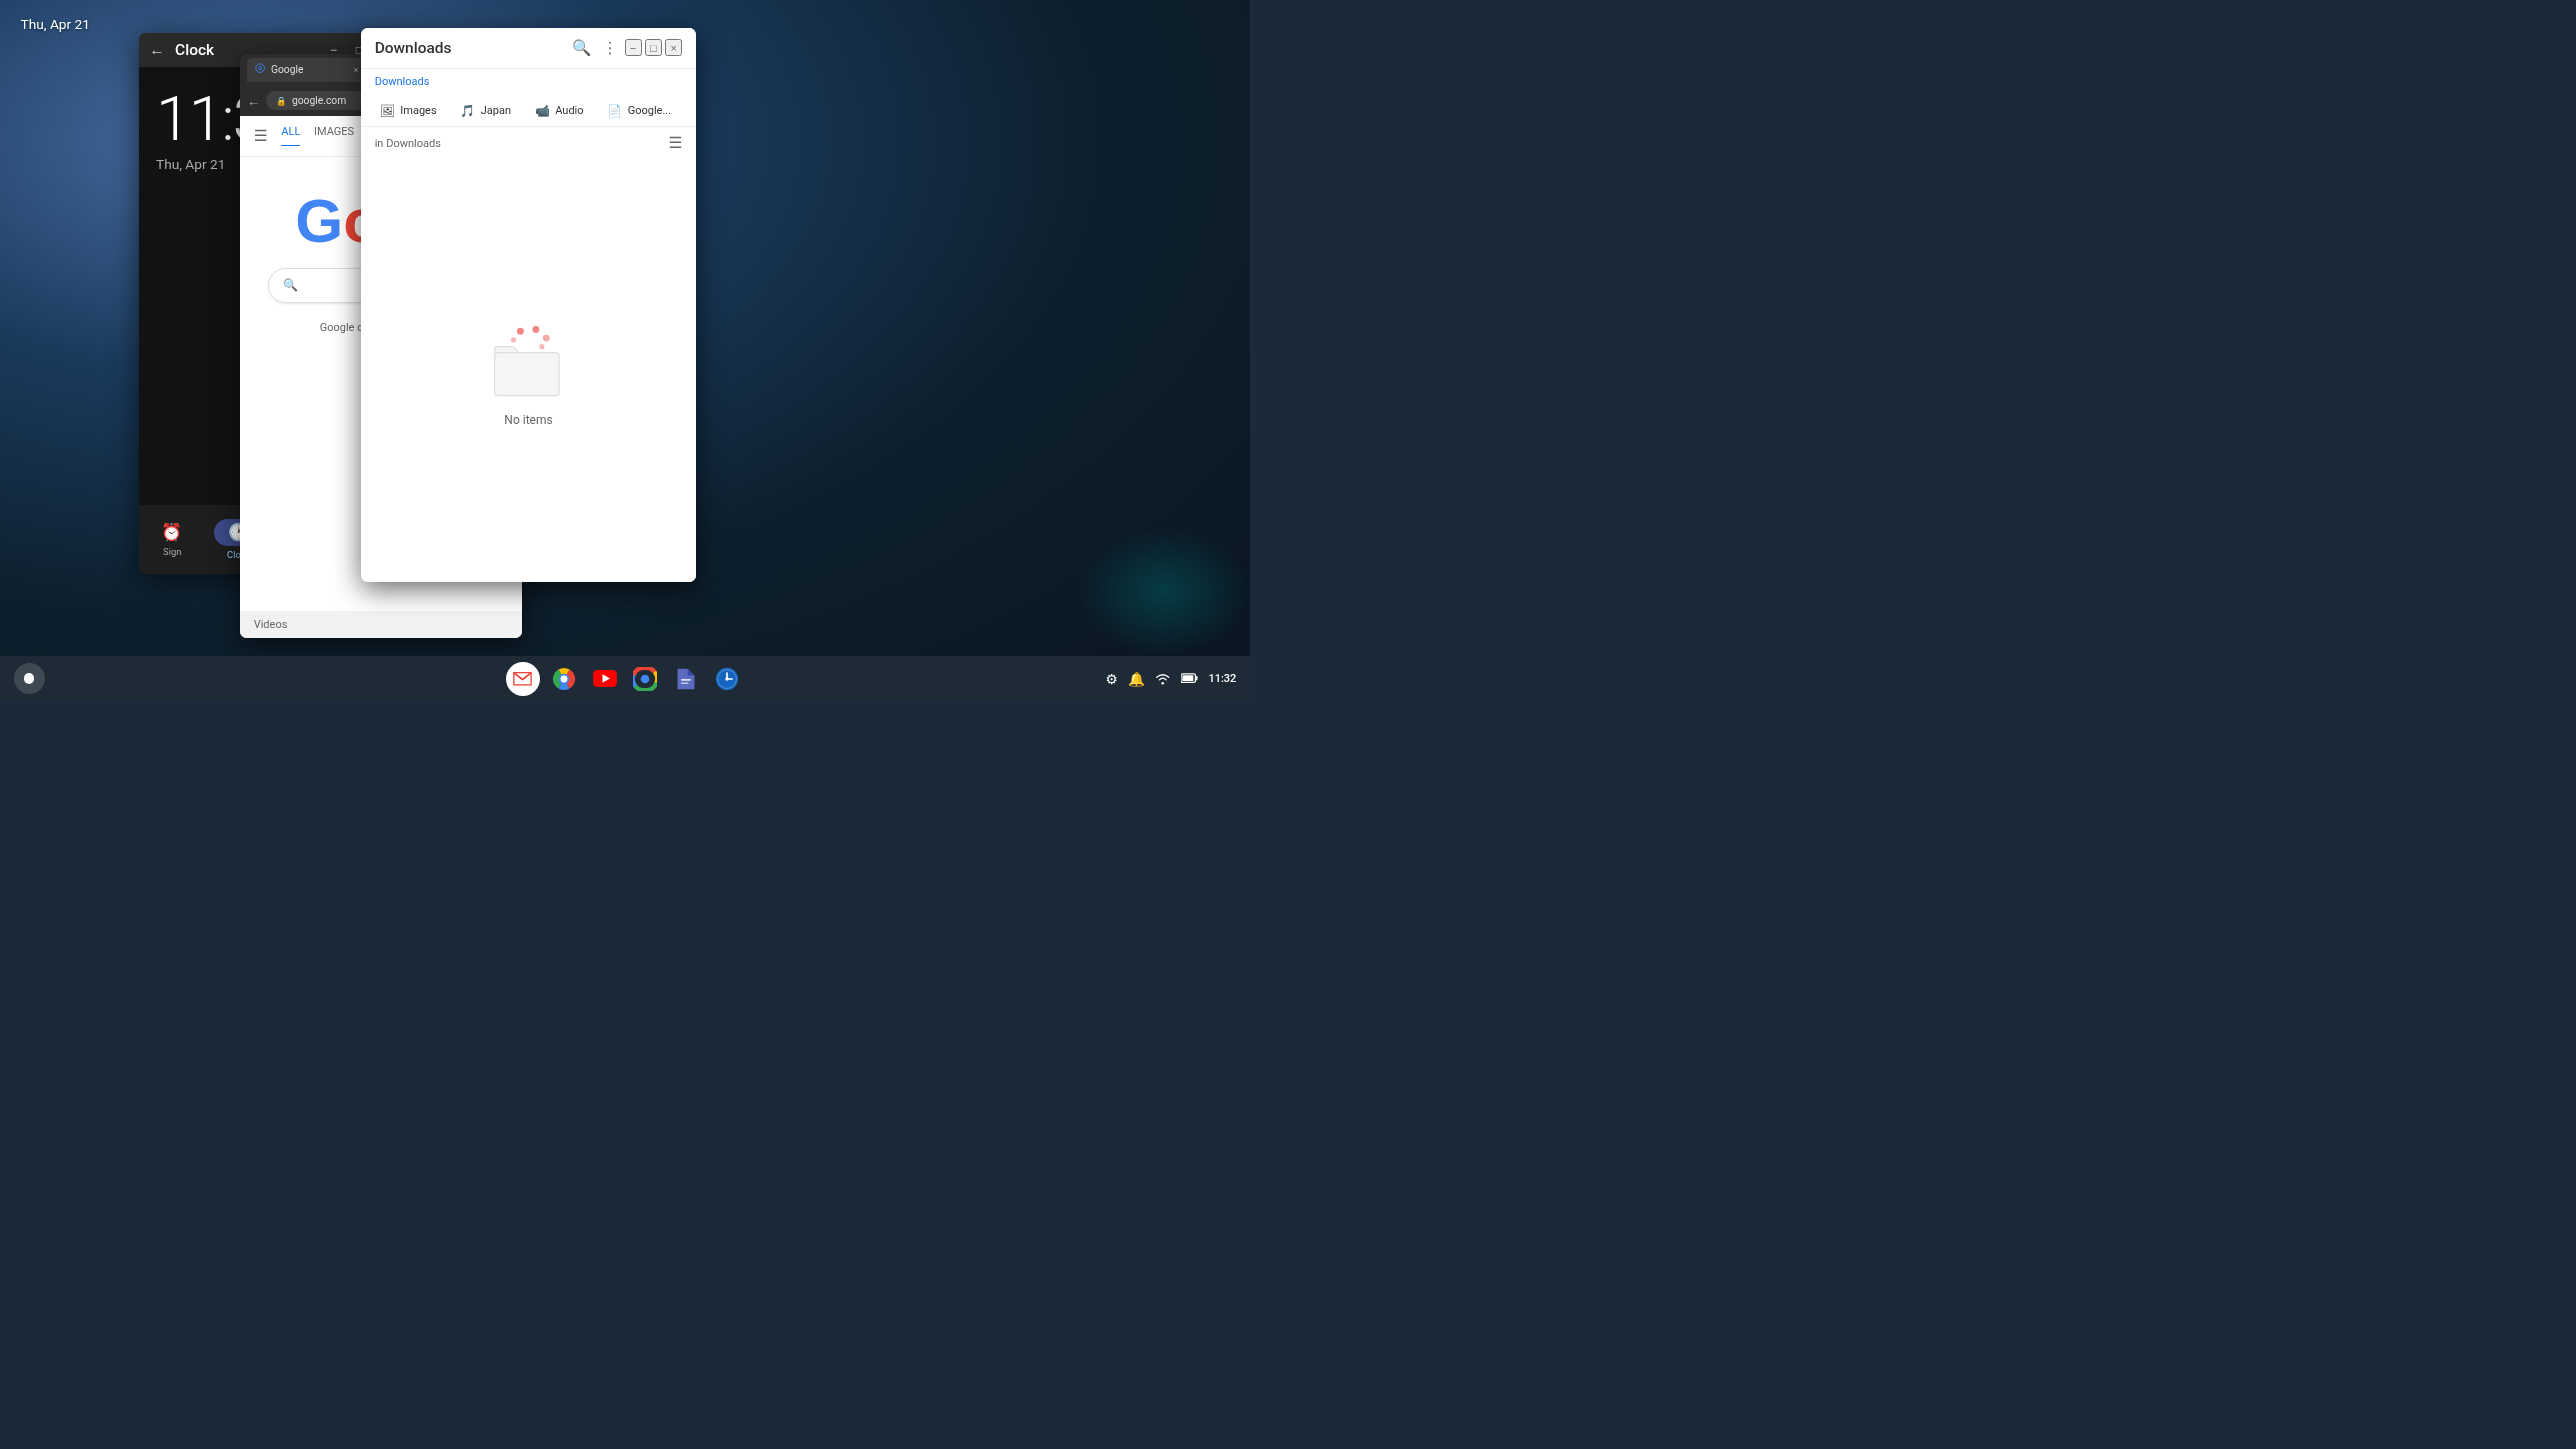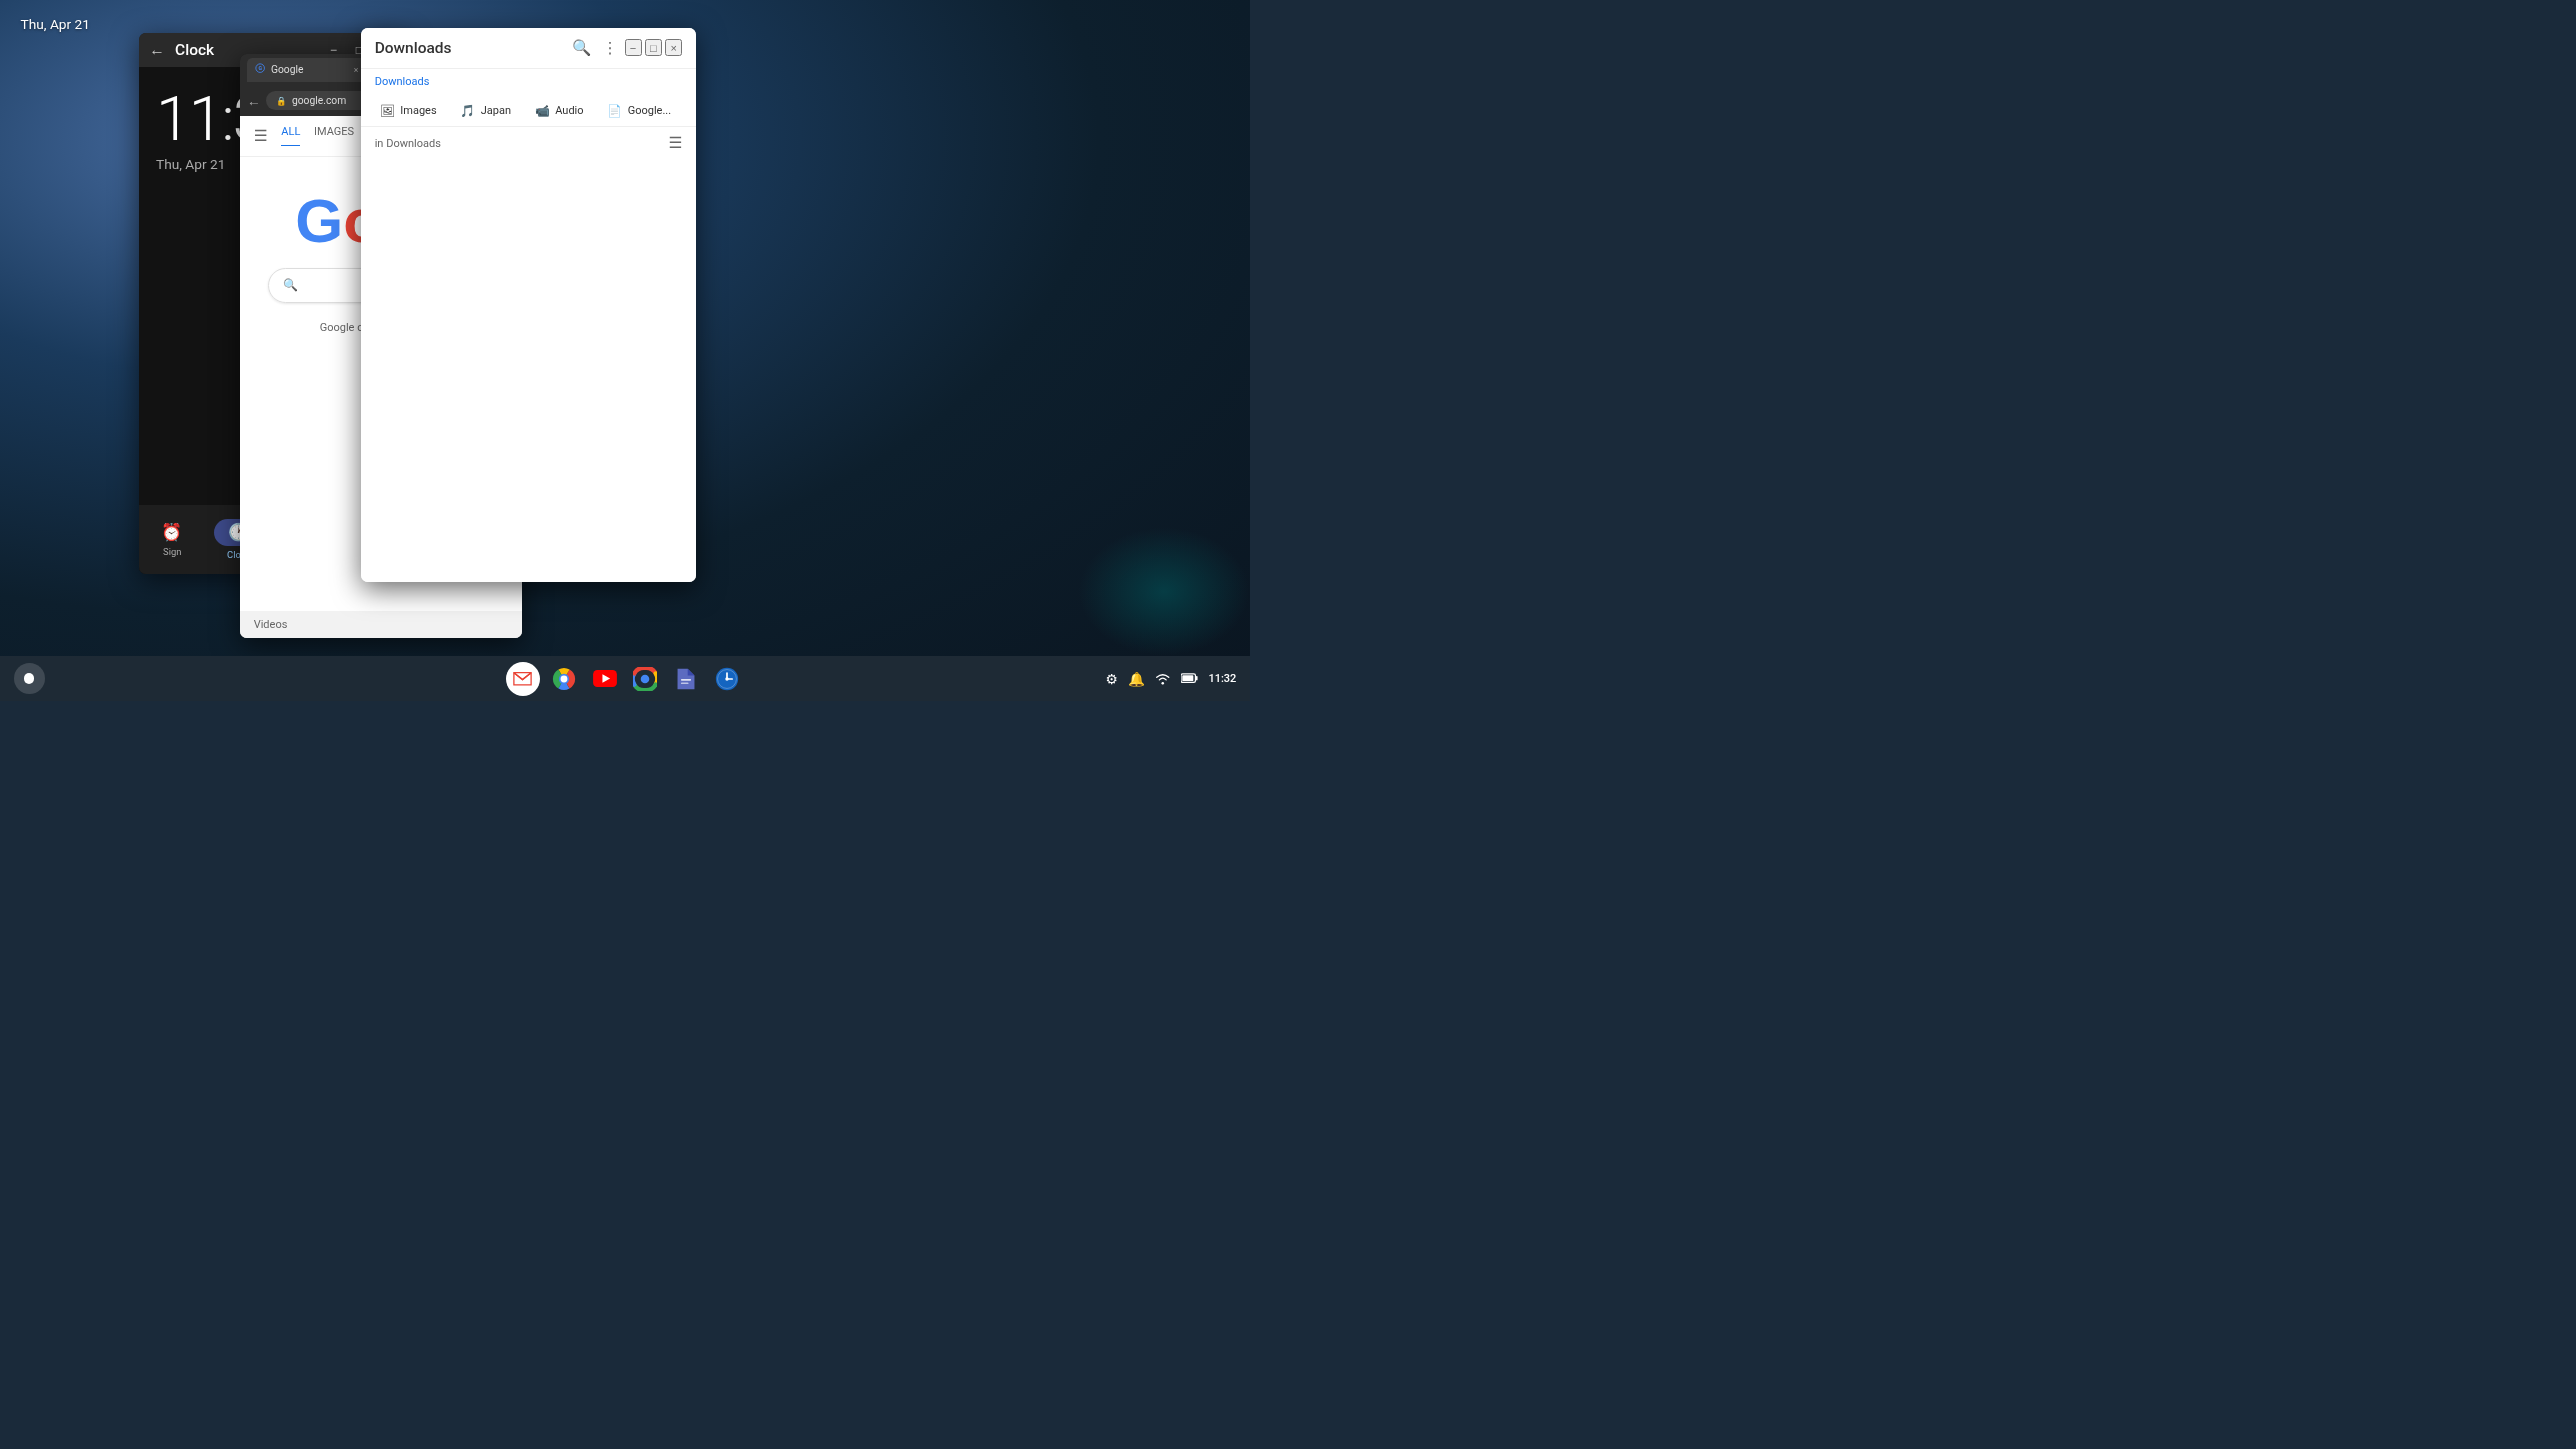--- a/index.html
+++ b/index.html
@@ -729,20 +729,38 @@
           <span class="filter-tab-icon">📄</span>
           <span>Google...</span>
         </div>
       </div>
 
       <div class="downloads-subheader">
         <span class="downloads-location">in Downloads</span>
         <span class="downloads-view-btn">☰</span>
       </div>
 
+      <div class="downloads-empty">
+        <div class="empty-illustration">
+          
+          <svg width="86" height="86" viewBox="0 0 100 100">
+
+            <circle cx="40" cy="20" r="4" fill="#ef5350" opacity="0.7"></circle>
+            <circle cx="58" cy="18" r="4" fill="#ef5350" opacity="0.7"></circle>
+            <circle cx="70" cy="28" r="4" fill="#ef5350" opacity="0.5"></circle>
+            <circle cx="32" cy="30" r="3" fill="#ef5350" opacity="0.4"></circle>
+            <circle cx="65" cy="38" r="3" fill="#ef5350" opacity="0.4"></circle>
+
+            <rect x="10" y="45" width="75" height="50" rx="4" fill="#f5f5f5" stroke="#e0e0e0" stroke-width="1.5"></rect>
+
+            <path d="M10 45 L10 40 Q10 38 12 38 L30 38 Q32 38 34 40 L38 45 Z" fill="#f5f5f5" stroke="#e0e0e0" stroke-width="1.5"></path>
+          </svg>
+        </div>
+        <div class="empty-text">No items</div>
+      </div>
     </div>
   </div>
 
   <div class="taskbar">
 
     <div class="taskbar-left">
       <div class="launcher-btn">
         <div class="launcher-dot"></div>
       </div>
     </div>

